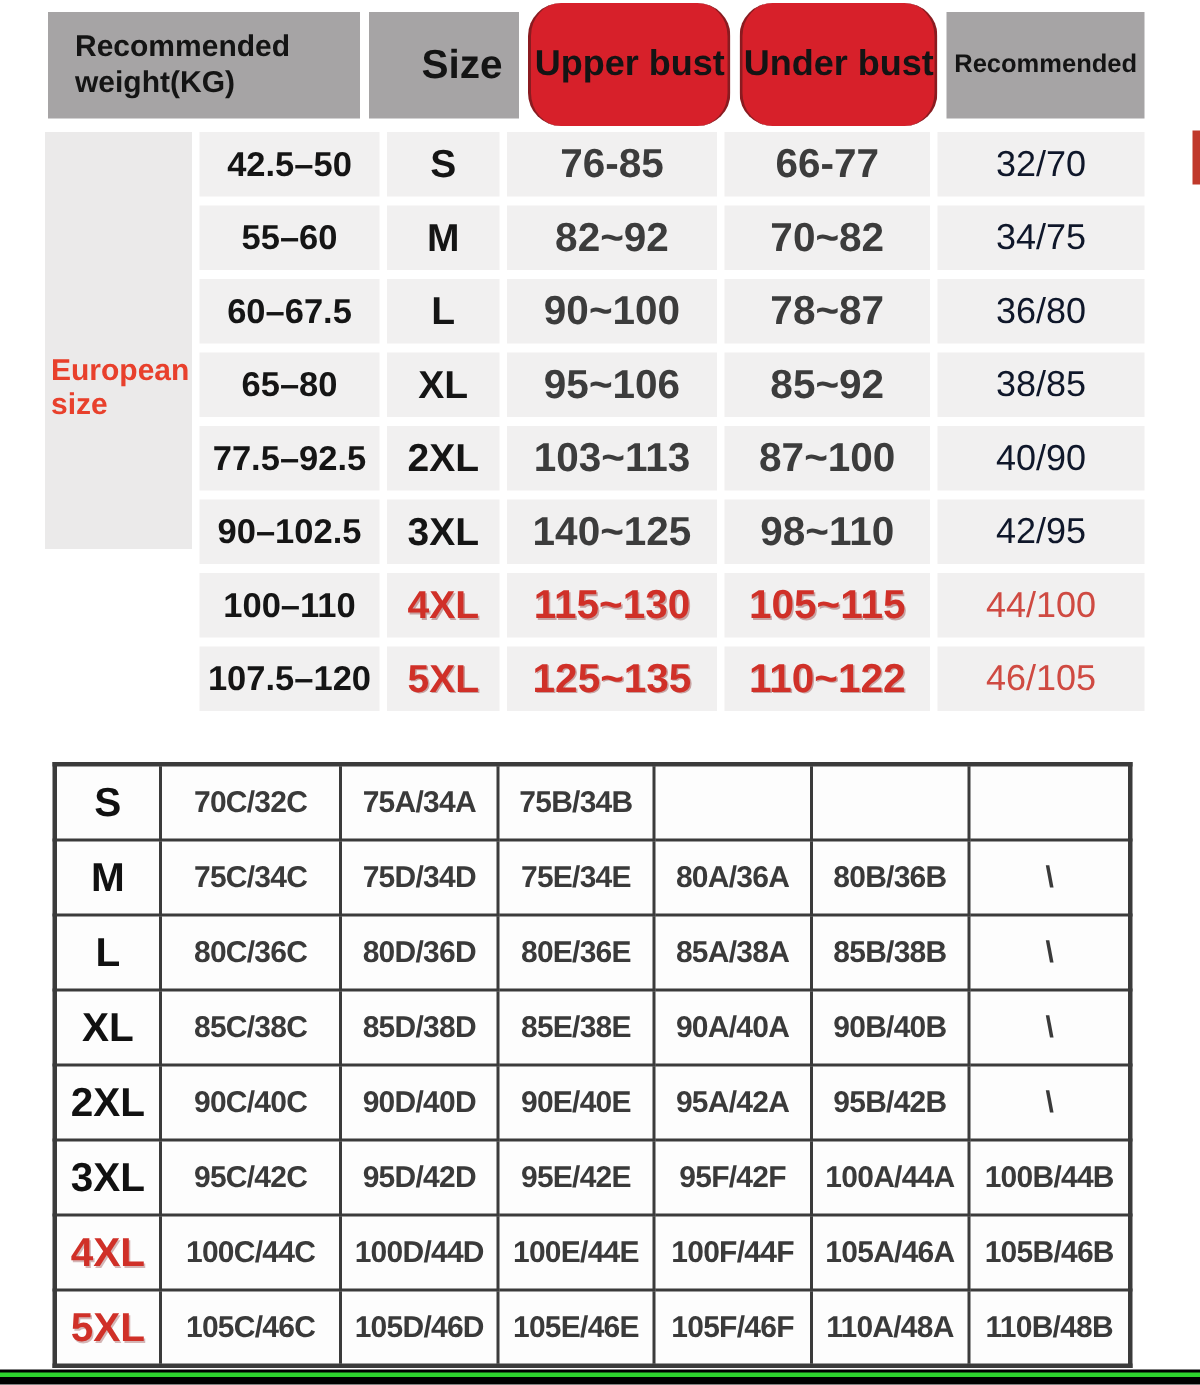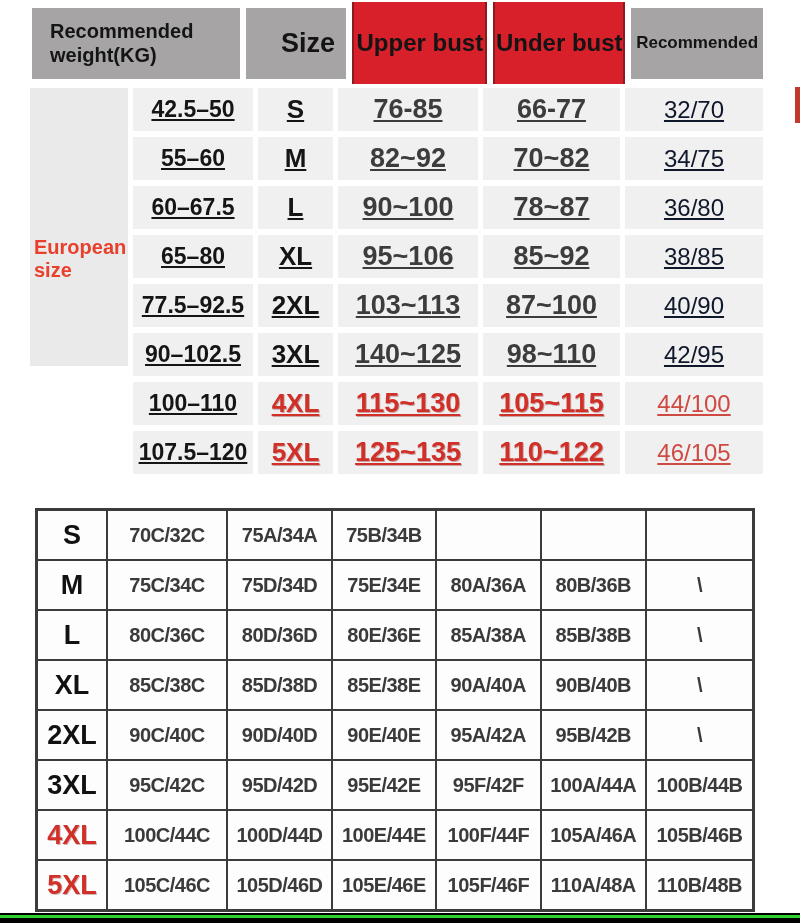--- a/index.html
+++ b/index.html
@@ -13,34 +13,34 @@
   .sc-header{display:flex;column-gap:6px;height:82px;align-items:center;}
   .hbox{display:flex;align-items:center;justify-content:center;
         height:71px;background:var(--header-gray);
         color:#141414;font-weight:bold;text-align:center;}
   .hbox.weight{width:215px;margin-left:2px;justify-content:flex-start;
         padding-left:18px;box-sizing:border-box;
         font-size:20px;line-height:1.22;text-align:left;}
   .hbox.size{width:80px;font-size:27px;padding-left:24px;}
   .hbox.red{height:82px;background:var(--header-red);font-size:24px;
         border-left:2px solid #8a1b20;border-right:2px solid #8a1b20;
-        box-sizing:border-box;}
+        box-sizing:border-box;border-radius:22px;}
   .hbox.upper{width:140px;}
   .hbox.under{width:137px;}
   .hbox.rec{width:137px;font-size:17px;}
   .sc-body{position:relative;margin-top:4px;height:386px;}
   .group-col{position:absolute;left:0;top:0;width:98px;height:278px;
         background:var(--group-bg);}
   .group-label{position:absolute;left:4px;top:148px;width:95px;
         color:var(--label-red);font-weight:bold;font-size:20px;line-height:1.15;}
   .sc-grid{margin-left:103px;display:grid;
         grid-template-columns:120px 75px 140px 137px 138px;
         grid-auto-rows:43px;column-gap:5px;row-gap:6px;}
   .cell{background:var(--cell-bg);display:flex;align-items:center;
-        justify-content:center;white-space:nowrap;text-decoration:underline;}
+        justify-content:center;white-space:nowrap;}
   .cell.weight{font-weight:bold;font-size:23px;color:#151515;}
   .cell.size{font-weight:bold;font-size:26px;color:#151515;}
   .cell.upper,.cell.under{font-weight:bold;font-size:27px;color:#3c3c3c;}
   .cell.rec{font-size:24px;color:#0f172a;}
   .cell.hl.size,.cell.hl.upper,.cell.hl.under{color:var(--hl-red);
         text-shadow:1px 1px 0 rgba(120,20,20,.35);}
   .cell.hl.rec{color:#cf4a42;}
   
   .cup-table{position:absolute;left:35px;top:508px;width:720px;
         border-collapse:collapse;table-layout:fixed;}

